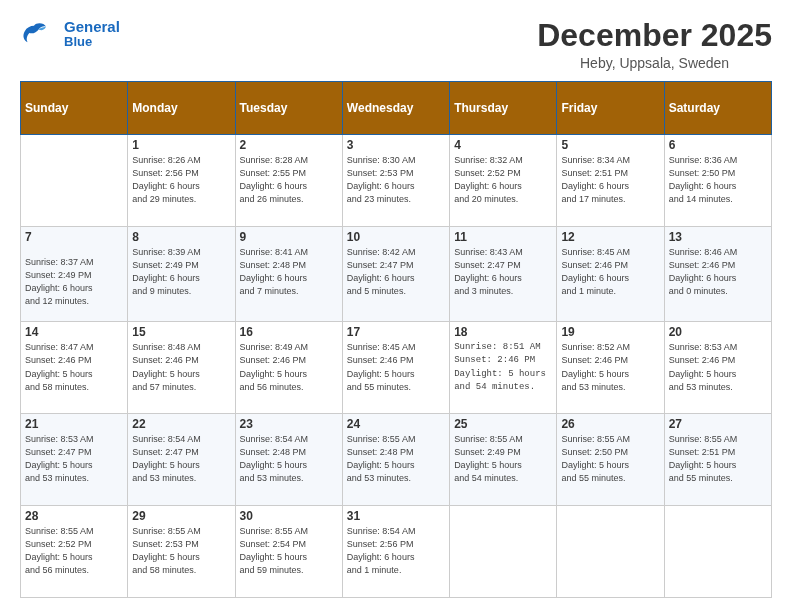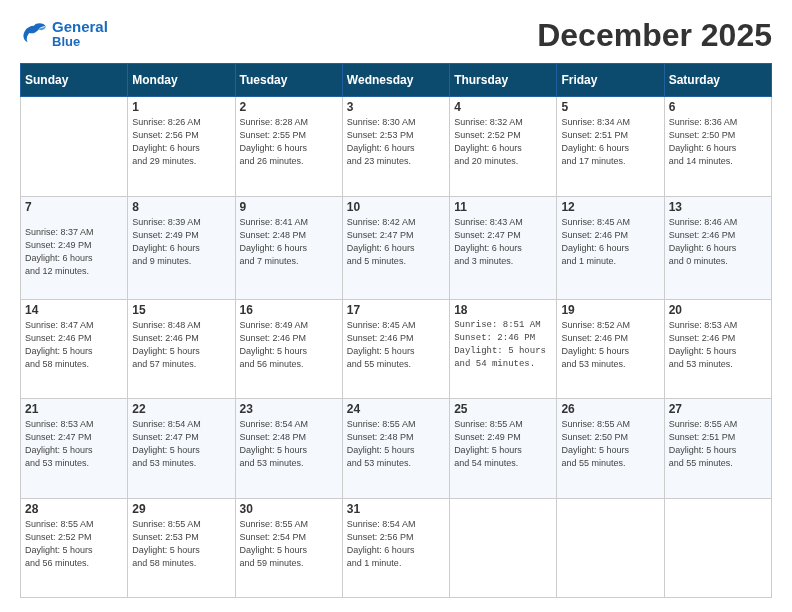--- a/index.html
+++ b/index.html
@@ -19,21 +19,21 @@
     }
     .header {
       display: flex;
       justify-content: space-between;
       align-items: flex-start;
       margin-bottom: 10px;
     }
     .logo {
       display: flex;
       align-items: center;
-      gap: 4px;
+      gap: 16px;
     }
     .logo-bird {
       width: 28px;
       height: 24px;
     }
     .title-block {
       text-align: center;
     }
     .main-title {
       font-size: 32px;
@@ -47,25 +47,25 @@
       margin-top: 2px;
     }
     .calendar {
       flex: 1;
       border: 1px solid #ccc;
       border-collapse: collapse;
       width: 100%;
       table-layout: fixed;
     }
     .calendar th {
-      background: #0c4a6e;
+      background: #a16207;
       color: #fff;
       font-size: 12px;
       font-weight: bold;
-      padding: 9px 4px;
+      padding: 19px 4px;
       text-align: left;
       border: 1px solid #2060a0;
     }
     .calendar td {
       border: 1px solid #ccc;
       vertical-align: top;
       padding: 3px 4px;
       font-size: 9.5px;
       color: #333;
       height: 82px;
@@ -106,20 +106,21 @@
         <path d="M15 4 C18 0, 26 1, 28 5 C26 4, 22 5, 20 8 C18 11, 14 13, 10 12 C8 14, 6 18, 8 22 C4 20, 2 15, 5 10 C7 6, 11 4, 15 4Z" fill="#1a6abf"></path>
         <path d="M20 8 C22 6, 27 6, 28 5 C27 8, 24 10, 20 8Z" fill="#4aa0e0"></path>
       </svg>
       <div style="display:flex;flex-direction:column;line-height:1.15;">
         <span style="font-size:15px;font-weight:bold;color:#1a6abf;">General</span>
         <span style="font-size:13px;font-weight:bold;color:#1a6abf;">Blue</span>
       </div>
     </div>
     <div class="title-block">
       <div class="main-title">December 2025</div>
+      <div class="subtitle">Heby, Uppsala, Sweden</div>
     </div>
   </div>
 
   <table class="calendar">
     <thead>
       <tr>
       <th>Sunday</th>
           <th>Monday</th>
           <th>Tuesday</th>
           <th>Wednesday</th>

